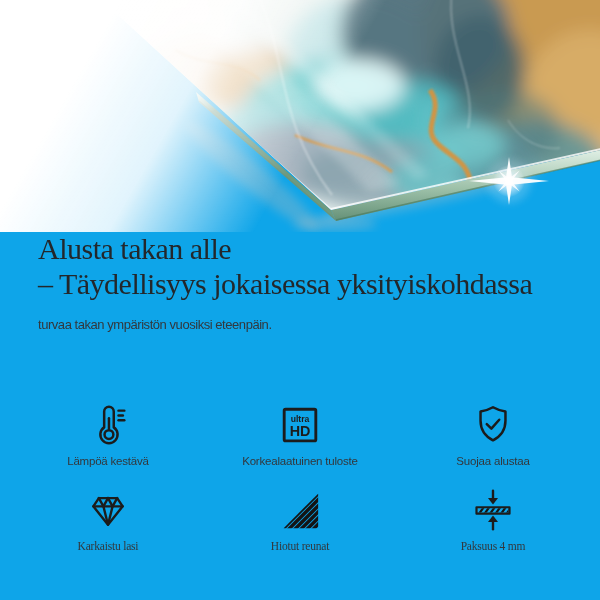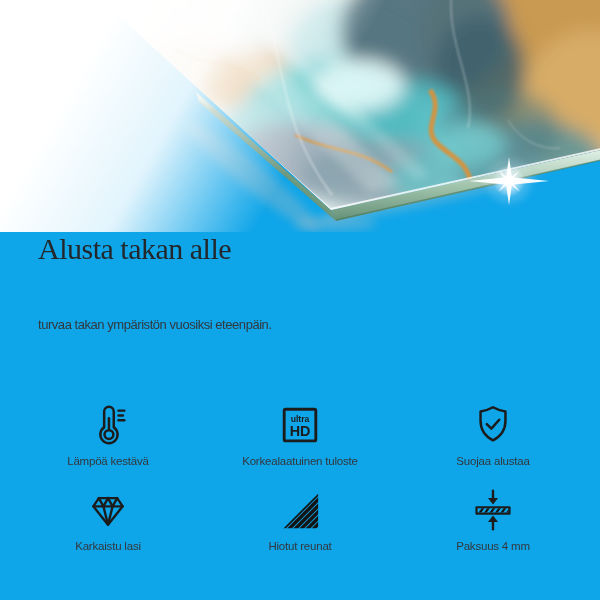--- a/index.html
+++ b/index.html
@@ -18,21 +18,21 @@
   
   .desc{position:absolute;left:38px;top:312px;width:545px;
     font-size:13px;line-height:25px;color:#33383d;letter-spacing:-0.45px;}
   .desc span{display:block;white-space:nowrap;}
 
   
   .cell{position:absolute;display:flex;flex-direction:column;align-items:center;}
   .cell .iconbox{height:46px;display:flex;align-items:center;justify-content:center;}
   .cell .lbl{margin-top:7px;font-size:11.5px;letter-spacing:-0.2px;color:#33373c;white-space:nowrap;}
   .r1{top:402px;}
-  .r2{top:487px;}
+  .r2{top:487px;font-family:Liberation Serif, serif;}
   .c1{left:28px;width:160px;}
   .c2{left:210px;width:180px;}
   .c3{left:403px;width:180px;}
   .ico{stroke:#1c1c1c;fill:none;stroke-width:2.6;stroke-linecap:round;stroke-linejoin:round;}
   .ico .fillblk{fill:#1c1c1c;stroke:none;}
   .ico text{fill:#1c1c1c;stroke:none;font-family:"Liberation Sans",sans-serif;font-weight:bold;}
 </style>
 </head>
 <body>
 
@@ -144,20 +144,21 @@
           <path d="M-15,0 L0,-2.2 L15,0 L0,2.2 Z" fill="#ffffff"></path>
           <path d="M0,-15 L2.2,0 L0,15 L-2.2,0 Z" fill="#ffffff"></path>
         </g>
         <circle r="2.5" fill="#ffffff"></circle>
       </g>
     </svg>
   </div>
 
   <h1 class="heading" style="margin:0;font-weight:400;">
     <span>Alusta takan alle</span>
+    <span>– Täydellisyys jokaisessa yksityiskohdassa</span>
   </h1>
 
   <p class="desc" style="margin:0;">
     <span>turvaa takan ympäristön vuosiksi eteenpäin.</span>
   </p>
 
   <div>
 
     <div class="cell r1 c1">
       <div class="iconbox">

